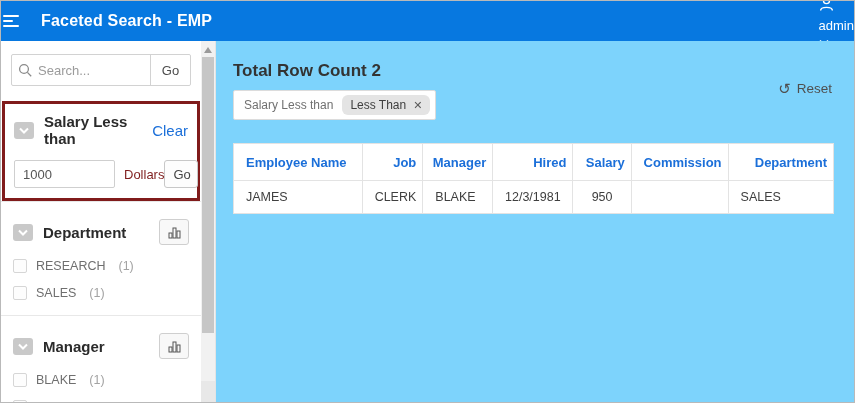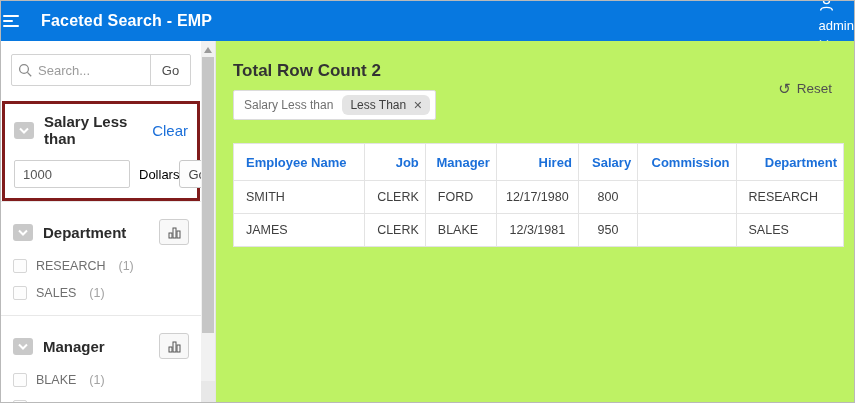--- a/index.html
+++ b/index.html
@@ -34,23 +34,23 @@
                font-size:13px; color:#4c4c4c; cursor:pointer; border-radius:0 2px 2px 0; }
 
   
   .facet-hl { margin:15px 1px 0 1px; border:3px solid #801B1B; padding:9px 9px 10px 9px; background:#fff; }
   .facet-head { display:flex; align-items:center; }
   .collapse-chip { width:20px; height:17px; background:#c9c9c9; border-radius:3px; display:flex;
                    align-items:center; justify-content:center; cursor:pointer; flex:0 0 20px; }
   .facet-title { font-size:15px; font-weight:bold; color:#2b2b2b; margin-left:10px; }
   .clear-link { margin-left:auto; font-size:15px; color:#1B6FD9; text-decoration:none; cursor:pointer; }
   .salary-row { display:flex; align-items:center; margin-top:13px; }
-  .salary-row input { width:116px; height:28px; border:1px solid #cfcfcf; border-radius:2px; padding:0 8px;
+  .salary-row input { width:101px; height:28px; border:1px solid #cfcfcf; border-radius:2px; padding:0 8px;
                       font-size:13px; color:#555; font-family:"Liberation Sans",sans-serif; }
-  .unit-label { font-size:13px; color:#000000; margin-left:9px; }
+  .unit-label { font-size:13px; color:#7f1d1d; margin-left:9px; }
   .btn-go { margin-left:auto; min-width:34px; height:28px; border:1px solid #c8c8c8; border-radius:3px;
             background:#fdfdfd; font-size:13px; color:#464646; cursor:pointer; padding:0 8px; }
   .facet-plain { border-top:1px solid #e8e8e8; padding:17px 12px 15px 12px; }
   .facet-plain:first-of-type { border-top:none; }
   .chart-btn { margin-left:auto; width:30px; height:26px; border:1px solid #cfcfcf; border-radius:3px;
                background:#f8f8f8; display:flex; align-items:center; justify-content:center; cursor:pointer; }
   .facet-options { margin-top:14px; display:flex; flex-direction:column; gap:13px; }
   .facet-option { display:flex; align-items:center; gap:9px; }
   .checkbox { width:14px; height:14px; border:1px solid #d6d6d6; border-radius:2px; background:#fdfdfd;
               cursor:pointer; flex:0 0 14px; }
@@ -58,21 +58,21 @@
   .opt-count { font-size:12.5px; color:#a3a3a3; margin-left:4px; }
 
   
   .v-scrollbar { flex:0 0 15px; background:#f1f1f1; position:relative; border-right:1px solid #e4e4e4; }
   .sb-up { position:absolute; top:6px; left:3px; width:0; height:0;
            border-left:4px solid transparent; border-right:4px solid transparent; border-bottom:6px solid #9a9a9a; }
   .sb-thumb { position:absolute; top:16px; left:1px; width:12px; height:276px; background:#c6c6c6; }
   .sb-bottom { position:absolute; bottom:0; left:0; width:100%; height:22px; background:#e8e8e8; }
 
   
-  .main { flex:1; background:#bef264; position:relative; padding:20px 10px 0 17px; }
+  .main { flex:1; background:#7dd3fc; position:relative; padding:20px 20px 0 17px; }
   .total-count { font-size:17px; font-weight:bold; color:#333; }
   .reset-btn { position:absolute; top:40px; right:22px; display:flex; align-items:center; gap:6px;
                background:transparent; border:none; font-size:13.5px; color:#4f4f4f; cursor:pointer;
                font-family:"Liberation Sans",sans-serif; }
   .reset-icon { font-size:15px; line-height:1; color:#4f4f4f; }
 
   .chip { display:inline-flex; align-items:center; margin-top:9px; border:1px solid #dcdcdc; border-radius:2px;
           background:#fff; padding:4px 5px 4px 10px; }
   .chip-facet { font-size:12px; color:#707070; margin-right:9px; }
   .chip-pill { display:inline-flex; align-items:center; background:#e4e4e4; border-radius:6px;
@@ -243,29 +243,20 @@
             <th class="c1">Job</th>
             <th class="c2">Manager</th>
             <th class="c3">Hired</th>
             <th class="c4">Salary</th>
             <th class="c5">Commission</th>
             <th class="c6">Department</th>
           </tr>
         </thead>
         <tbody>
           <tr>
-            <td class="c0">SMITH</td>
-            <td class="c1">CLERK</td>
-            <td class="c2">FORD</td>
-            <td class="c3">12/17/1980</td>
-            <td class="c4">800</td>
-            <td class="c5"></td>
-            <td class="c6">RESEARCH</td>
-          </tr>
-          <tr>
             <td class="c0">JAMES</td>
             <td class="c1">CLERK</td>
             <td class="c2">BLAKE</td>
             <td class="c3">12/3/1981</td>
             <td class="c4">950</td>
             <td class="c5"></td>
             <td class="c6">SALES</td>
           </tr>
         </tbody>
       </table>

